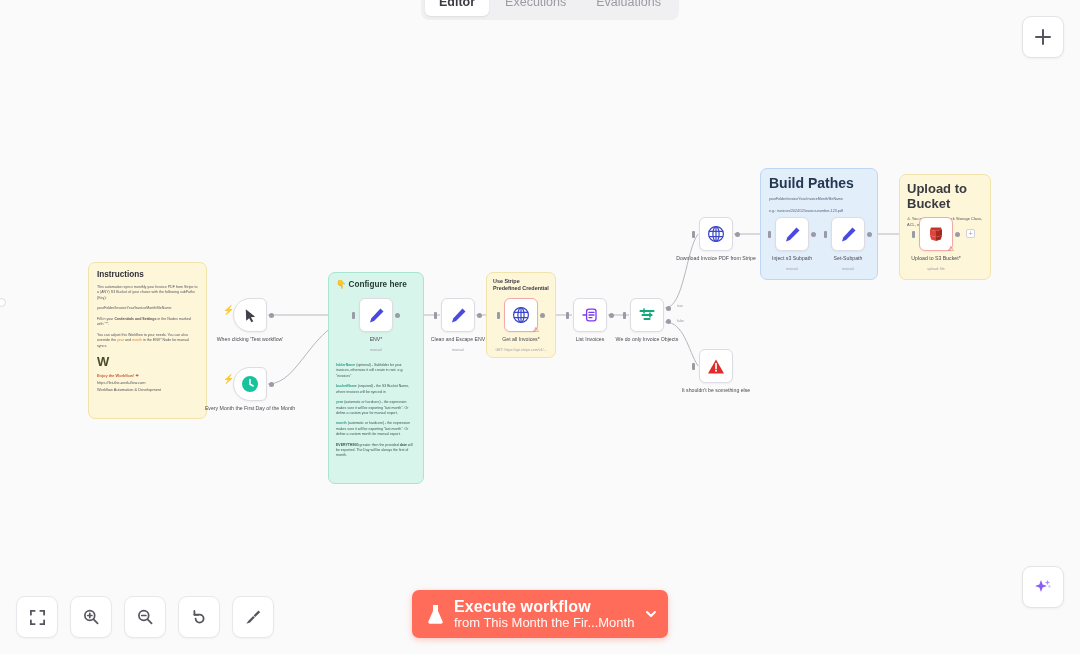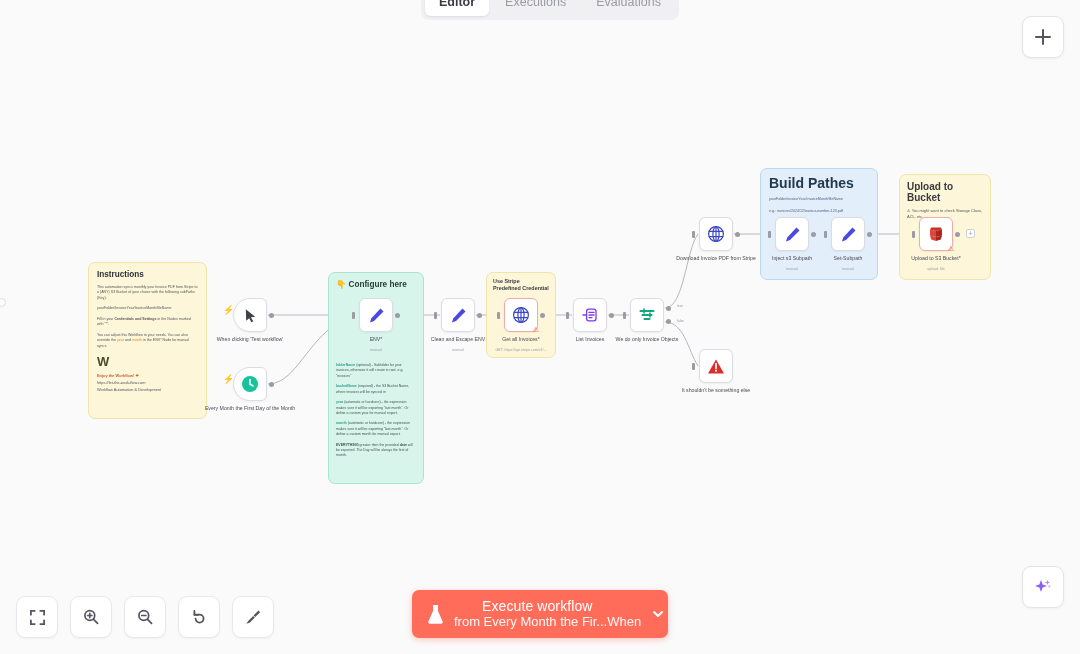--- a/index.html
+++ b/index.html
@@ -44,21 +44,21 @@
   
   .exec-wrap {
     position: absolute; left: 412px; top: 590px;
     display: flex; align-items: stretch;
     background: #ff6d5a; border-radius: 7px; color: #fff;
     box-shadow: 0 2px 6px rgba(255,109,90,.35); cursor: pointer;
     width: 256px; height: 48px;
   }
   .exec-main { display: flex; align-items: center; gap: 9px; padding: 0 10px 0 14px; flex: 1; }
   .exec-txt { display: flex; flex-direction: column; justify-content: center; line-height: 1.12; }
-  .exec-title { font-size: 14px; font-weight: 400; letter-spacing: .1px; margin-left: 28px; }
+  .exec-title { font-size: 16px; font-weight: 700; letter-spacing: .1px; }
   .exec-sub { font-size: 13px; opacity: .95; white-space: nowrap; }
   .exec-caret { display: flex; align-items: center; padding-right: 13px; }
 
   
   .sticky { position: absolute; border-radius: 7px; }
   .sticky-title { font-weight: 700; color: #2f2f38; }
 
   #sticky-instructions {
     left: 88px; top: 262px; width: 119px; height: 157px;
     background: #fdf6d8; border: 1px solid #f0e4ab; padding: 7px 8px;
@@ -88,21 +88,21 @@
     left: 760px; top: 168px; width: 118px; height: 112px;
     background: #e3eefb; border: 1px solid #bdd6f2; padding: 6px 8px;
   }
   #sticky-build .sticky-title { font-size: 14px; color: #24384f; }
   #sticky-build p { font-size: 3.6px; line-height: 1.6; margin-top: 6px; color: #4e6379; }
 
   #sticky-upload {
     left: 899px; top: 174px; width: 92px; height: 106px;
     background: #fdf6d8; border: 1px solid #f0e4ab; padding: 6px 7px;
   }
-  #sticky-upload .sticky-title { font-size: 10px; color: #3a3a42; }
+  #sticky-upload .sticky-title { font-size: 13px; color: #3a3a42; }
   #sticky-upload p { font-size: 4px; line-height: 1.5; margin-top: 5px; color: #55555f; }
 
   
   .node { position: absolute; }
   .node-box {
     width: 34px; height: 34px; background: #fff; border: 1px solid #dcdce2;
     border-radius: 6px; display: flex; align-items: center; justify-content: center;
     box-shadow: 0 1px 2px rgba(0,0,0,.05); position: relative; cursor: pointer;
   }
   .node-box.trigger { border-radius: 17px 6px 6px 17px; width: 34px; }
@@ -233,21 +233,21 @@
     </div>
   </div>
 
   <div class="exec-wrap">
     <div class="exec-main">
       <svg width="19" height="21" viewBox="0 0 19 21">
         <path d="M7 1 H12 V7 L16.6 17.4 A1.7 1.7 0 0 1 15 19.8 H4 A1.7 1.7 0 0 1 2.4 17.4 L7 7 Z" fill="#fff"></path>
       </svg>
       <div class="exec-txt">
         <span class="exec-title">Execute workflow</span>
-        <span class="exec-sub">from Every Month the Fir...When</span>
+        <span class="exec-sub">from This Month the Fir...Month</span>
       </div>
     </div>
     <div class="exec-caret">
       <svg width="14" height="14" viewBox="0 0 14 14" fill="none" stroke="#fff" stroke-width="2" stroke-linecap="round" stroke-linejoin="round">
         <path d="M3 5 L7 9 L11 5"></path>
       </svg>
     </div>
   </div>
 
   <div class="sticky" id="sticky-configure">

